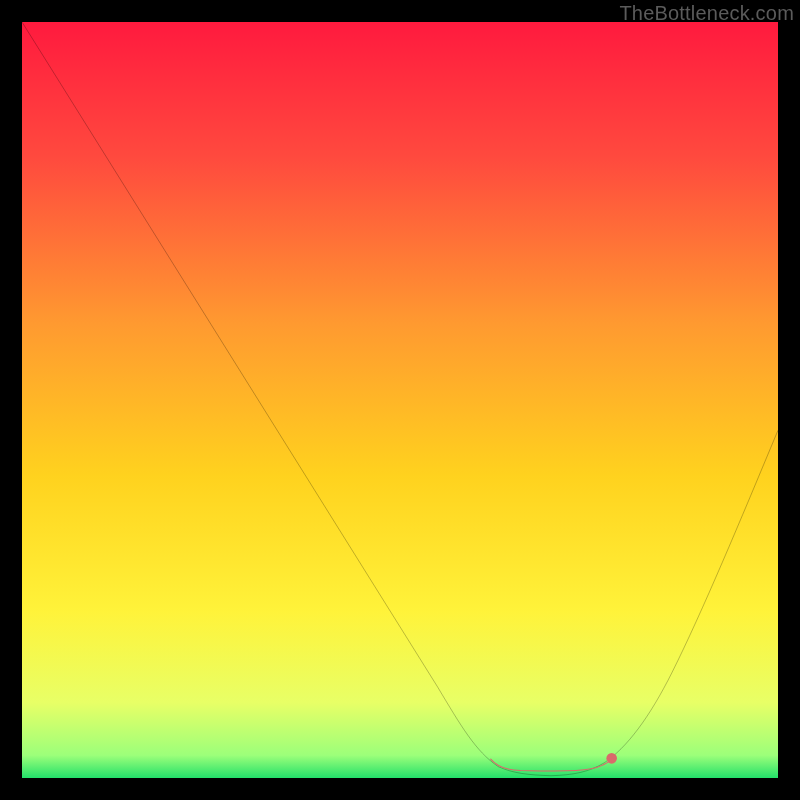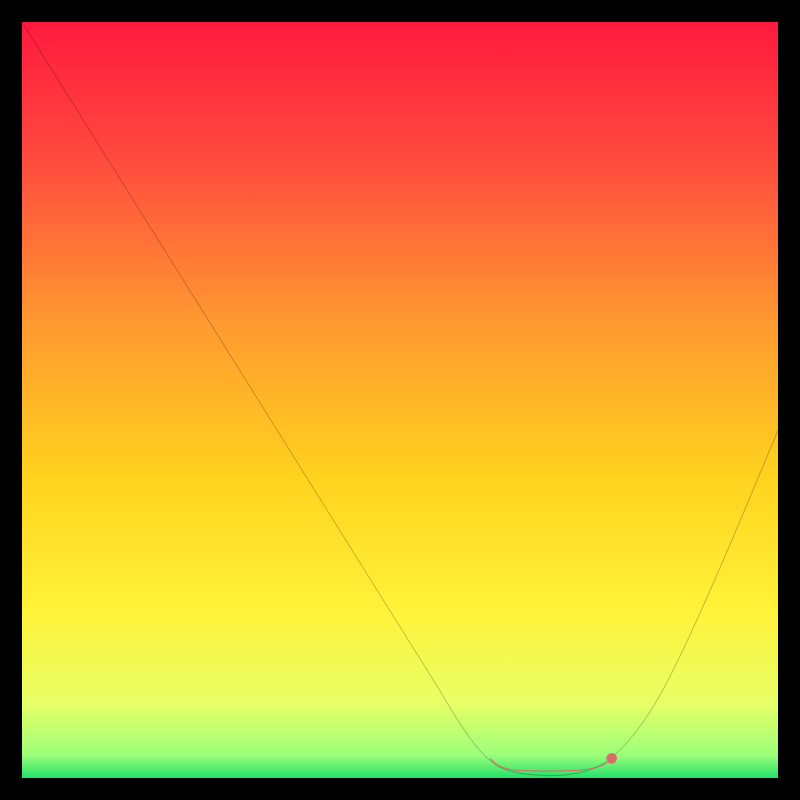--- a/index.html
+++ b/index.html
@@ -95,14 +95,15 @@
       <path d="M 62 97.5
                C 63 98.6, 64 98.9, 66 99.0
                C 68 99.05, 70 99.1, 72 99.05
                C 74 99.0, 75 98.9, 76 98.6
                C 77 98.3, 77.6 97.9, 78 97.5" fill="none" stroke="#d96b6b" stroke-width="1.1" stroke-linecap="round" vector-effect="non-scaling-stroke"></path>
       <circle cx="78" cy="97.4" r="0.7" fill="#d96b6b"></circle>
     </svg>
 
   </div>
 
+  <div class="watermark">TheBottleneck.com</div>
 
 </div>
 
 </body></html>

